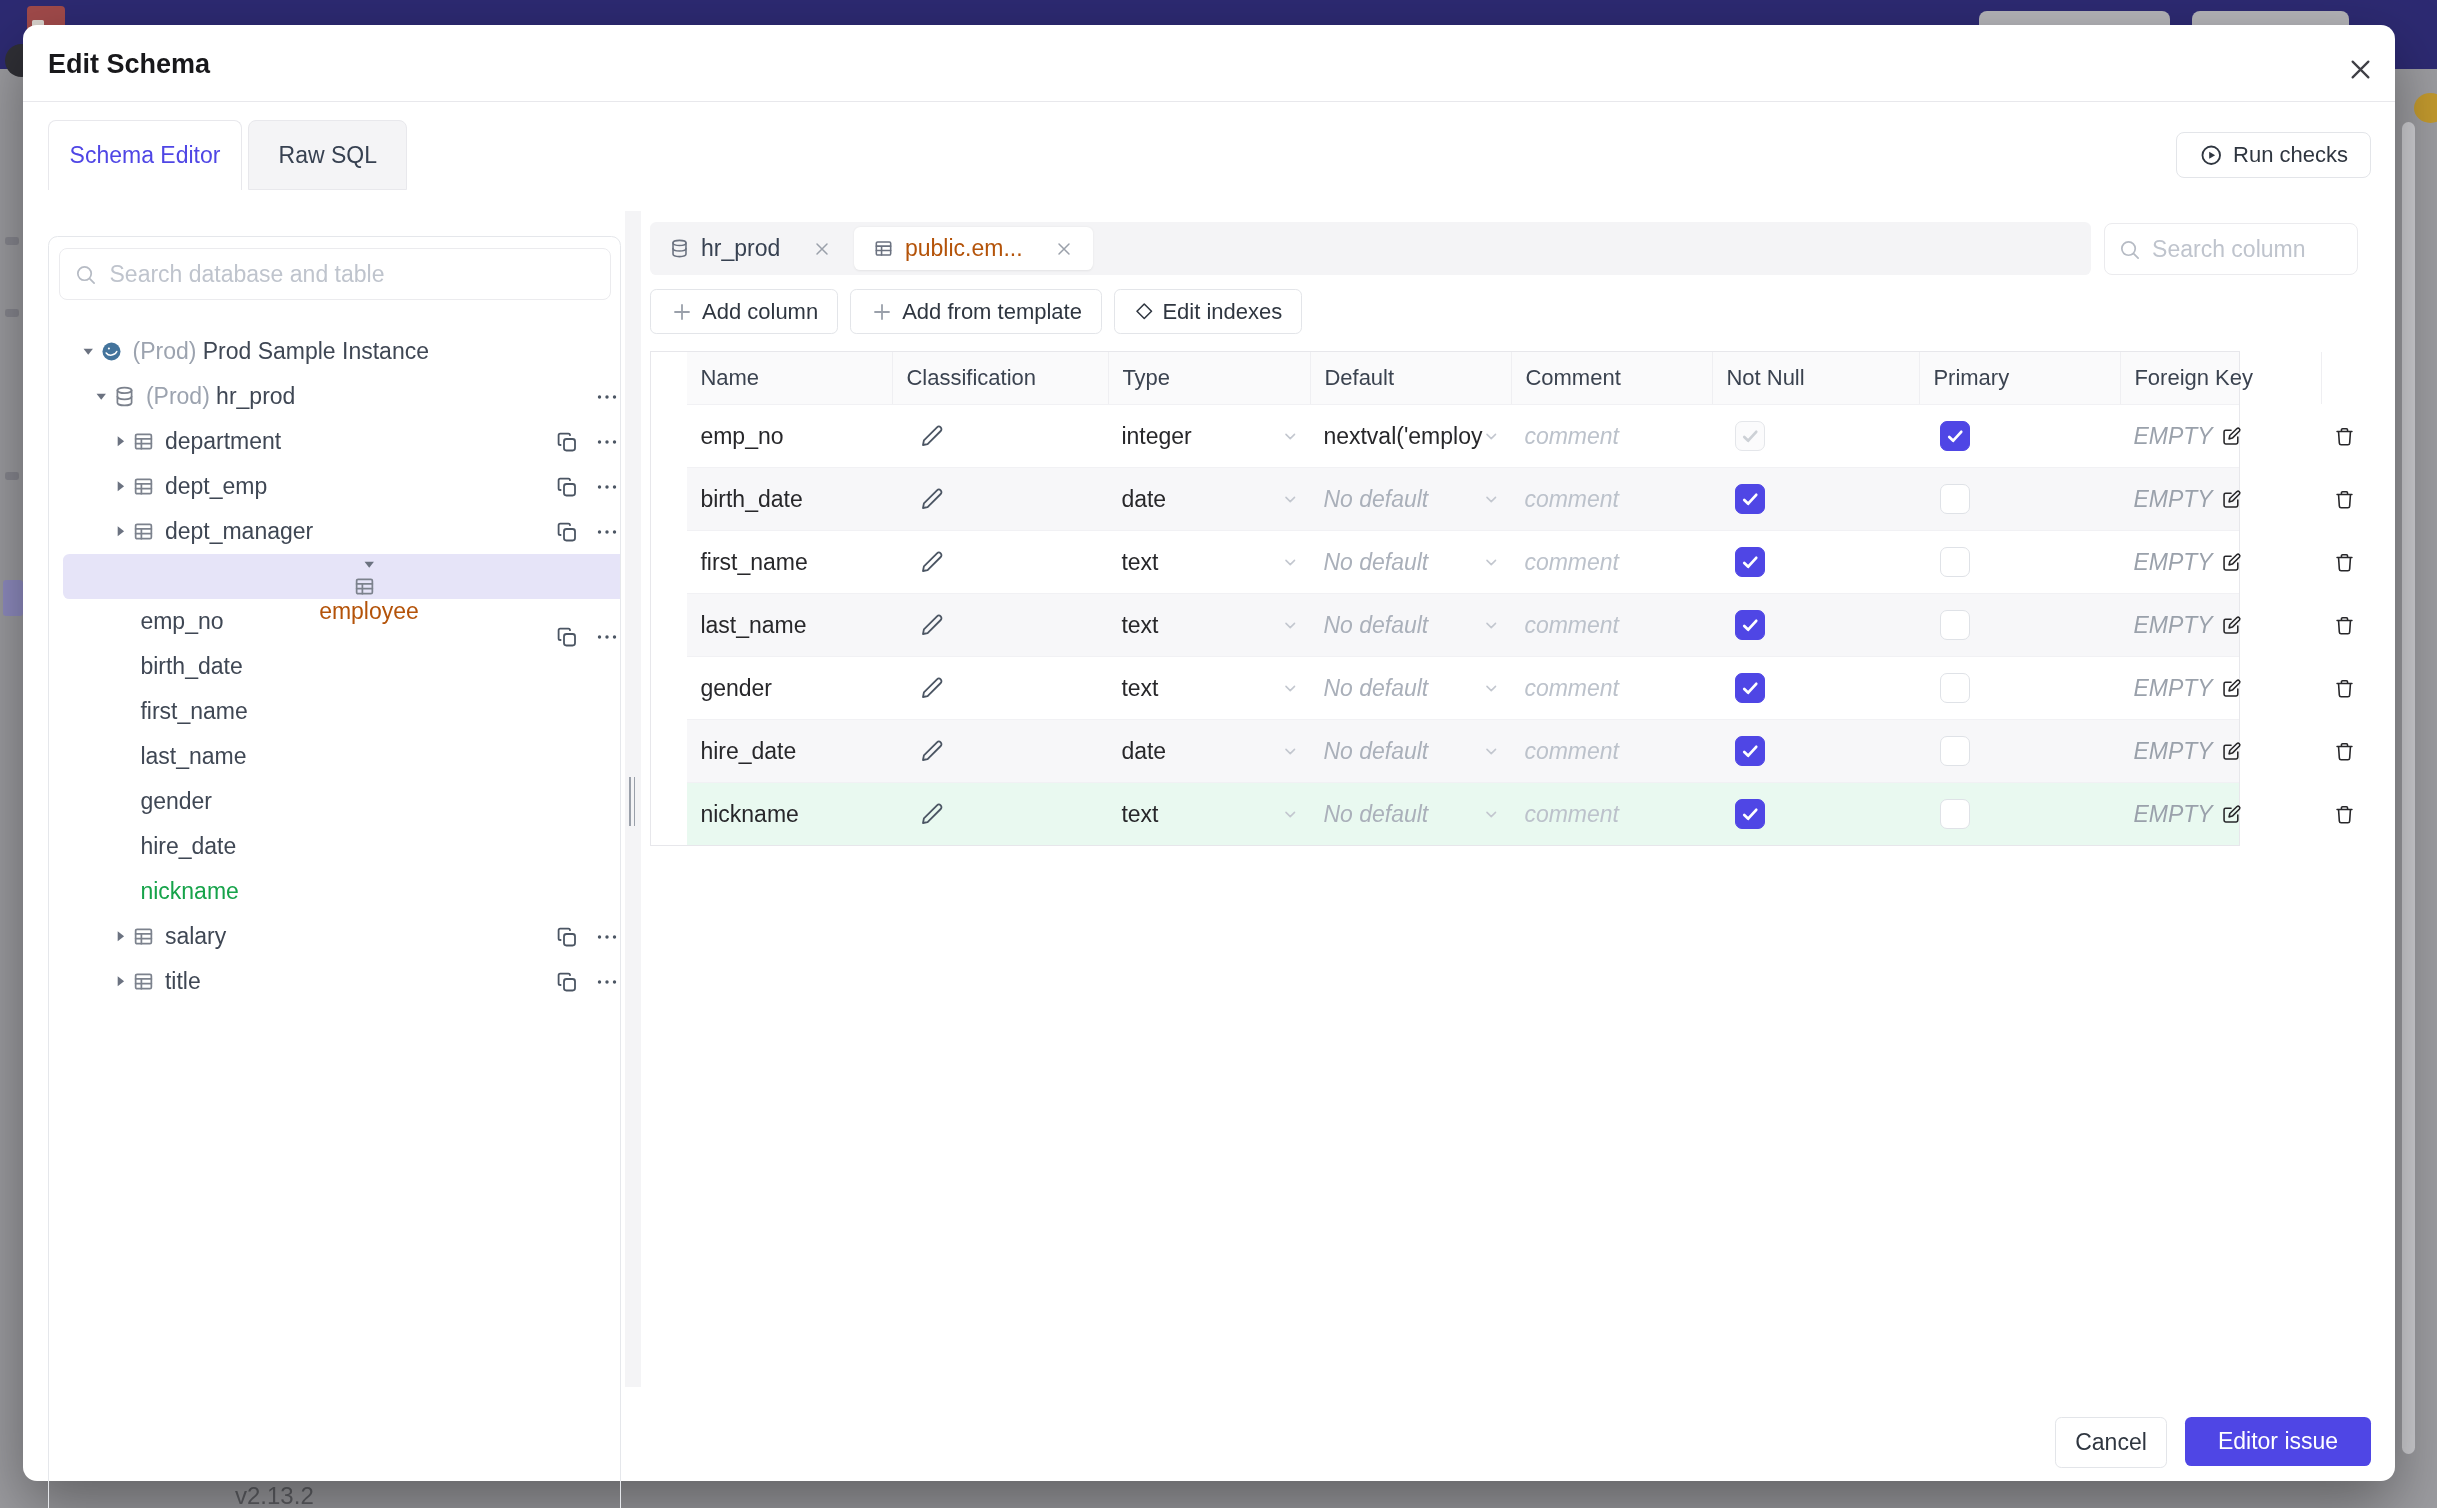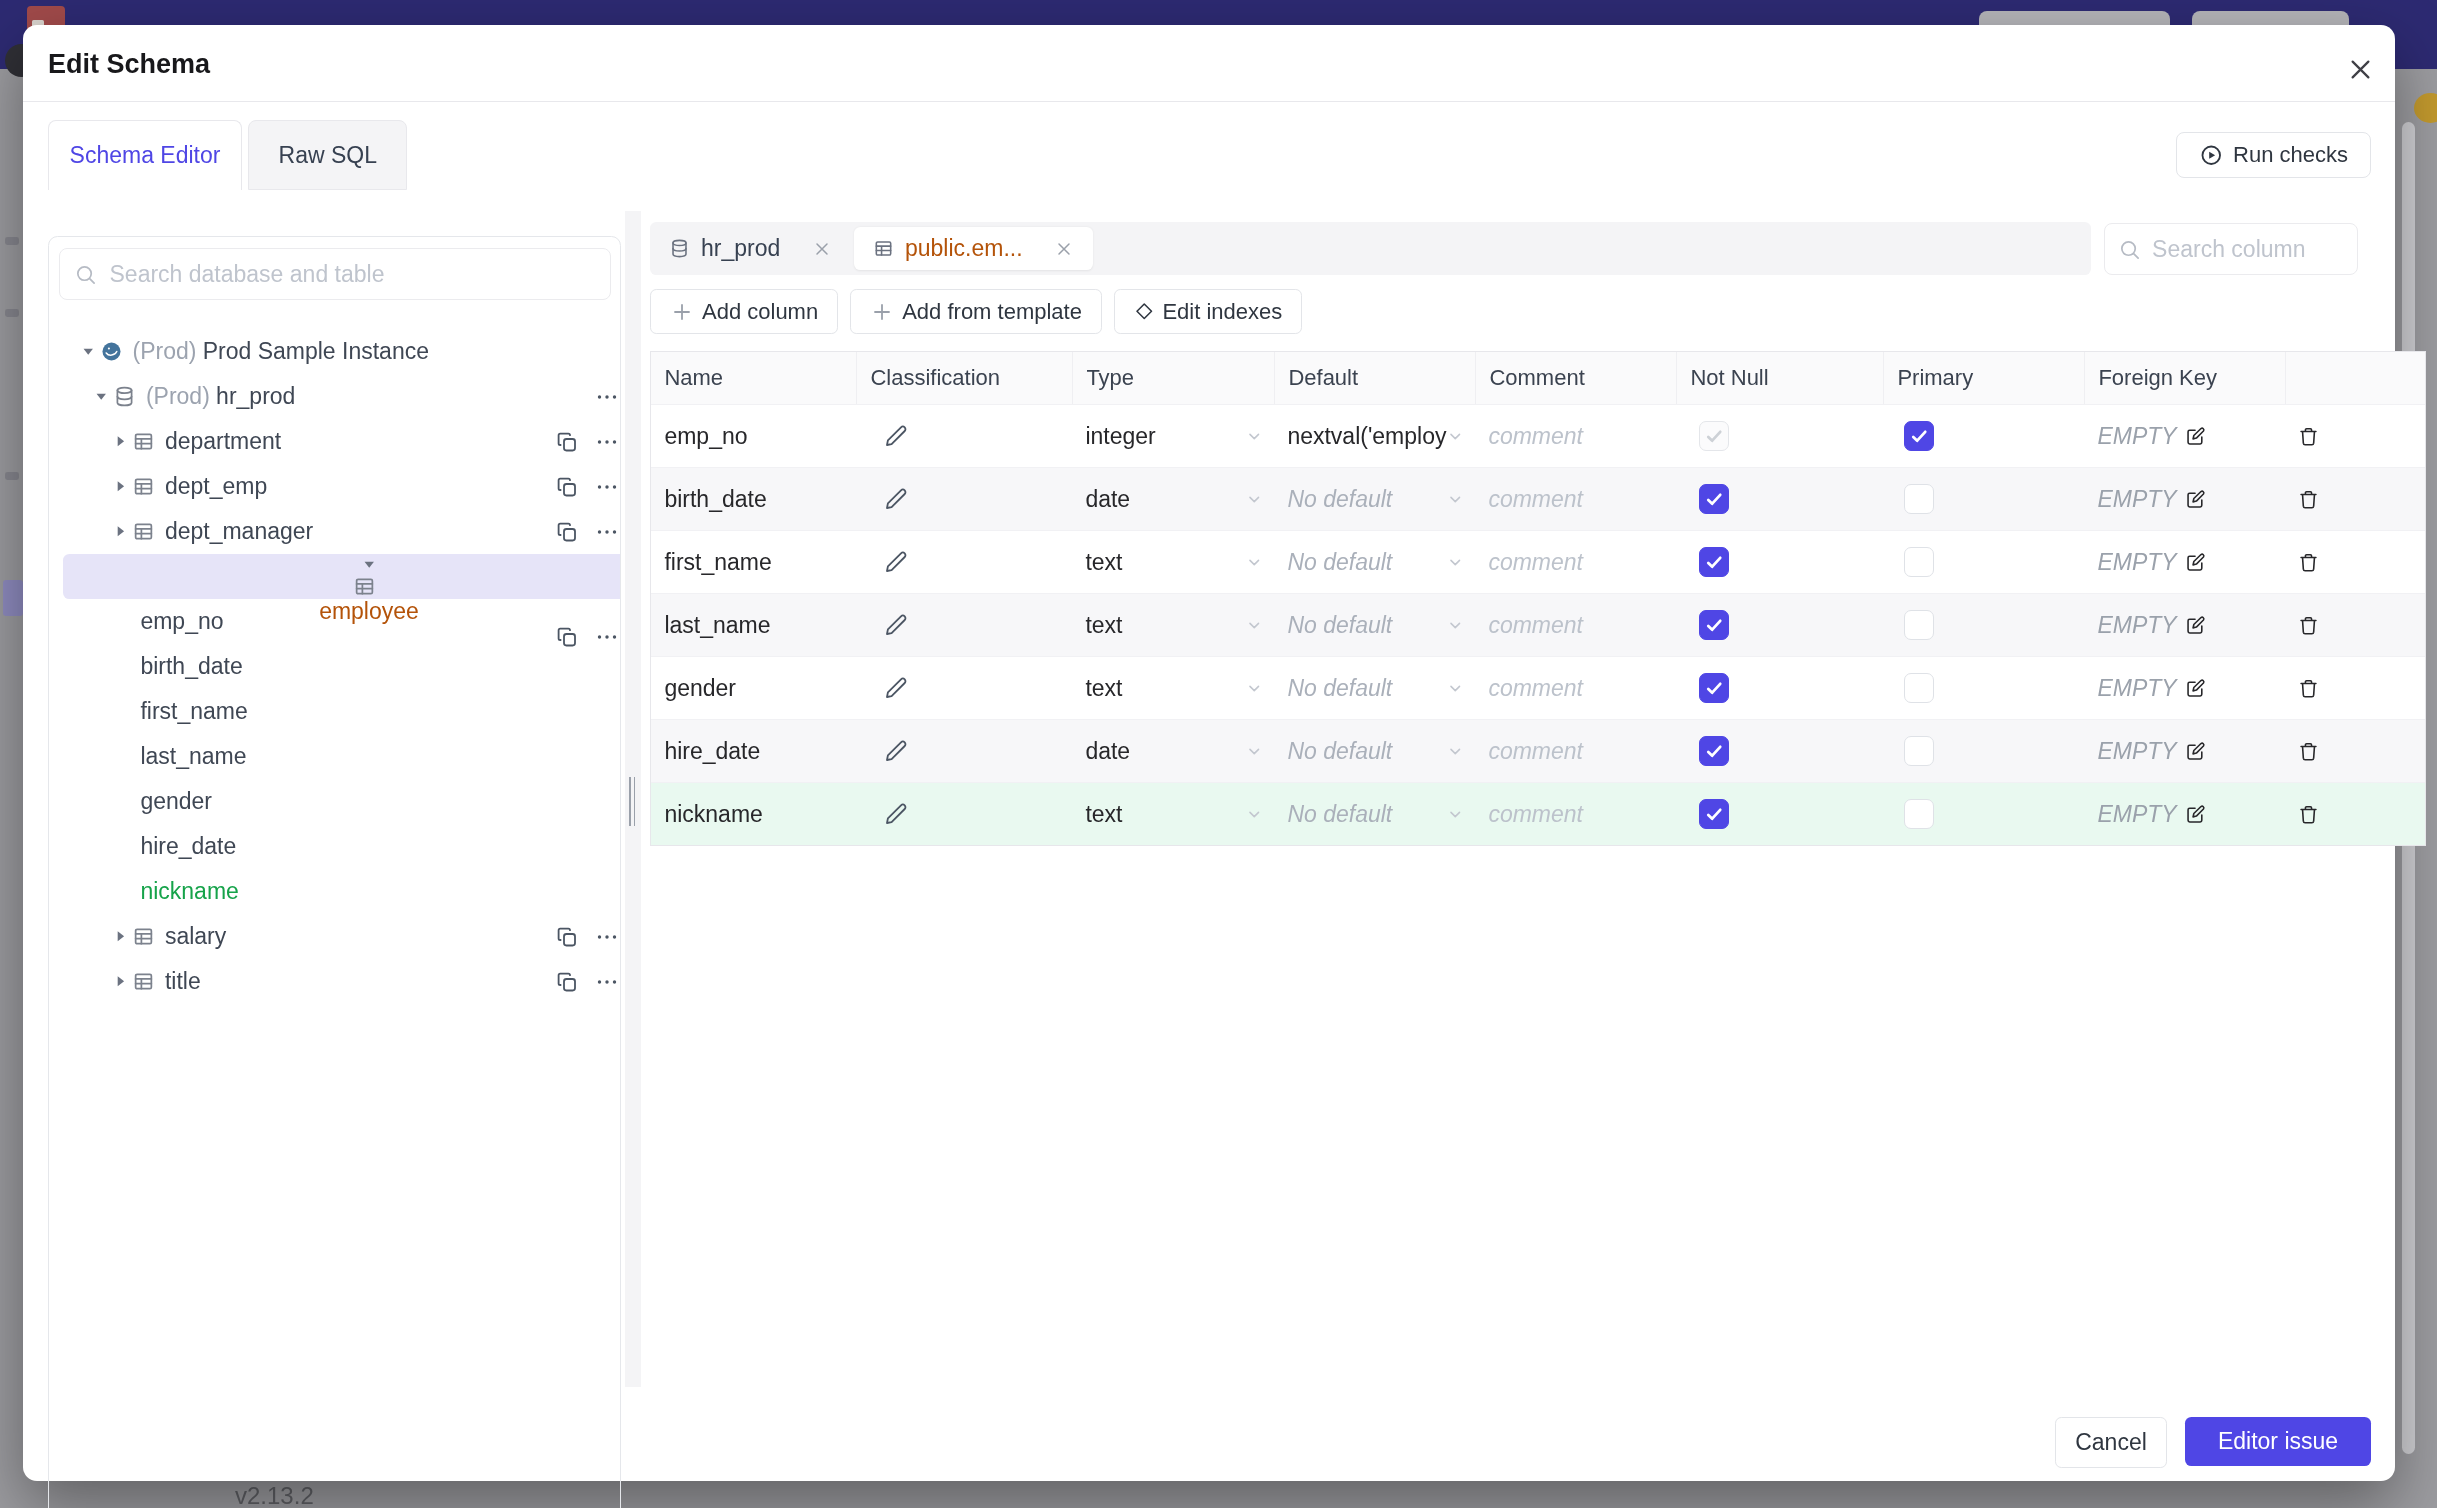--- a/index.html
+++ b/index.html
@@ -67,21 +67,21 @@
   .e-tab.active{background:#fff;border-radius:6.3px;margin:0 3.2px;box-shadow:0 0.8px 2.4px rgba(0,0,0,.07);align-items:center;}
   .e-tab.active .tlabel{color:#b45309;}
   .c-search{position:absolute;left:2081px;top:198px;width:254px;height:52px;border:1.6px solid #ebebee;
     border-radius:8px;box-sizing:border-box;display:flex;align-items:center;gap:9.5px;padding:0 12.6px;}
   .actions-row{position:absolute;left:627px;top:264px;display:flex;gap:12px;}
   .a-btn{height:43px;border:0.8px solid #e3e5e9;border-radius:6.3px;background:#fff;display:flex;
     align-items:center;justify-content:center;gap:8px;font-size:22px;color:#2f3640;padding:0 19px;cursor:pointer;}
   .a-btn .aicon{color:#9aa0aa;display:flex;}
   .a-btn .dicon{color:#2f3640;display:flex;}
   
-  .ctable{position:absolute;left:627px;top:326px;width:1776px;border:0.8px solid #e7e7eb;box-sizing:border-box;}
+  .ctable{position:absolute;left:627px;top:326px;width:1590px;border:0.8px solid #e7e7eb;box-sizing:border-box;padding-left:36px;}
   .tgrid{display:grid;grid-template-columns:205px 216px 202px 201px 201px 207px 201px 201px 48px;}
   .thead{background:#fafafb;height:52px;}
   .thead .hcell{display:flex;align-items:center;padding-left:13.4px;font-size:22px;font-weight:500;color:#3b4350;
     border-left:0.8px solid #efeff2;box-sizing:border-box;}
   .thead .hcell:first-child{border-left:none;}
   .trow{height:62px;border-top:0.8px solid #f1f1f4;background:#fff;}
   .trow.zebra{background:#f7f7f9;}
   .trow.newrow{background:#e9f9f0;}
   .tcell{display:flex;align-items:center;padding-left:13.4px;font-size:23px;color:#27272a;
     position:relative;box-sizing:border-box;overflow:hidden;white-space:nowrap;}

